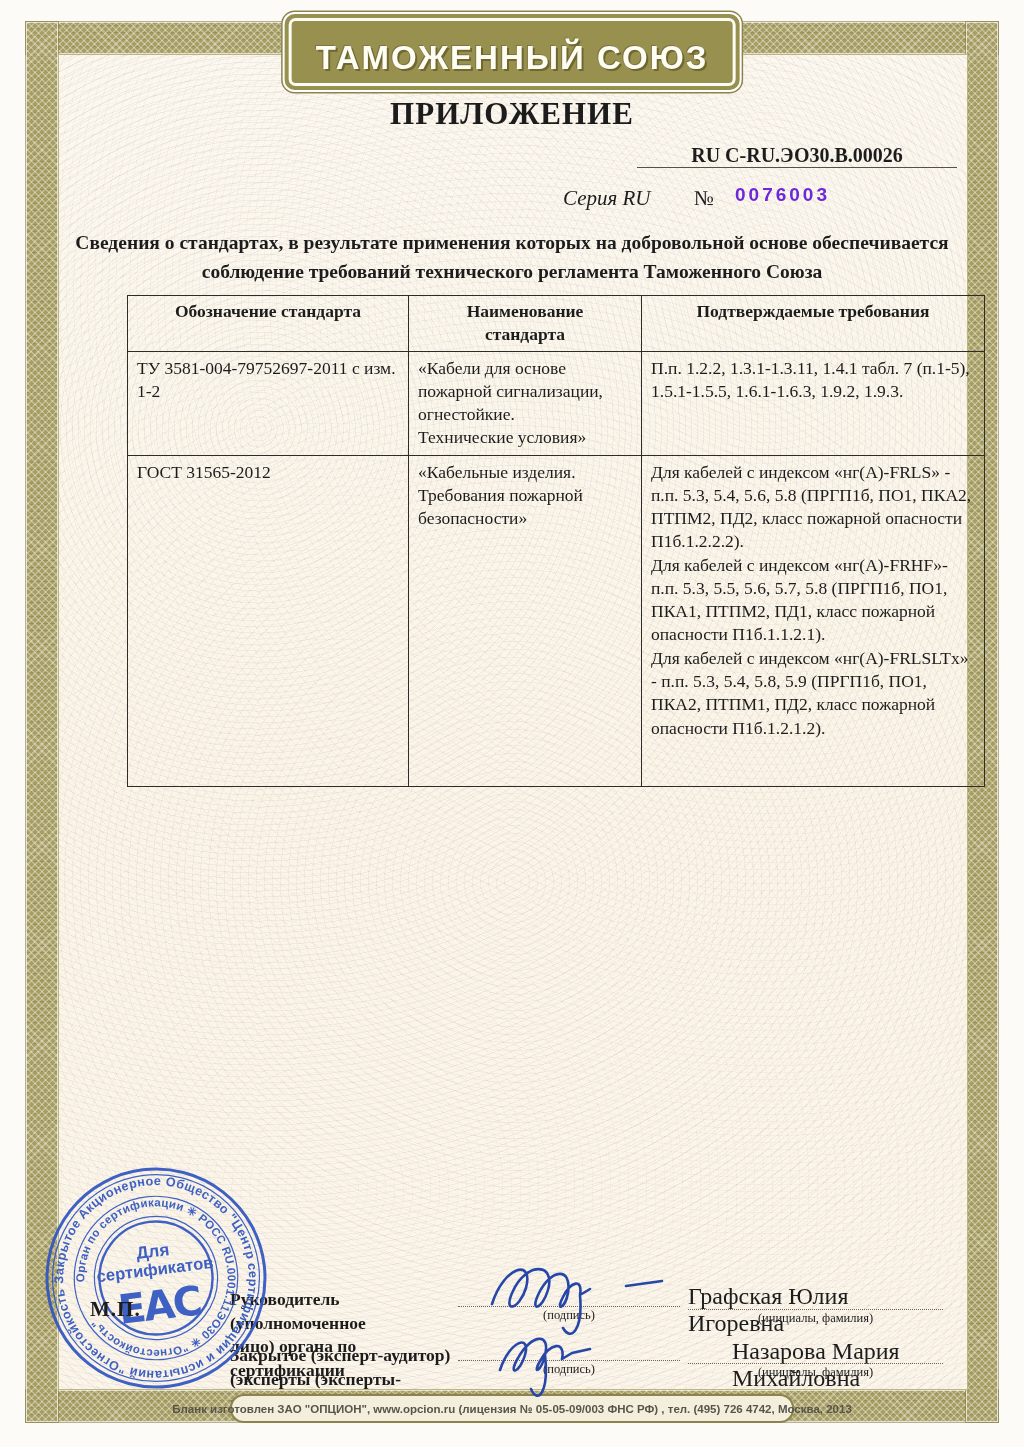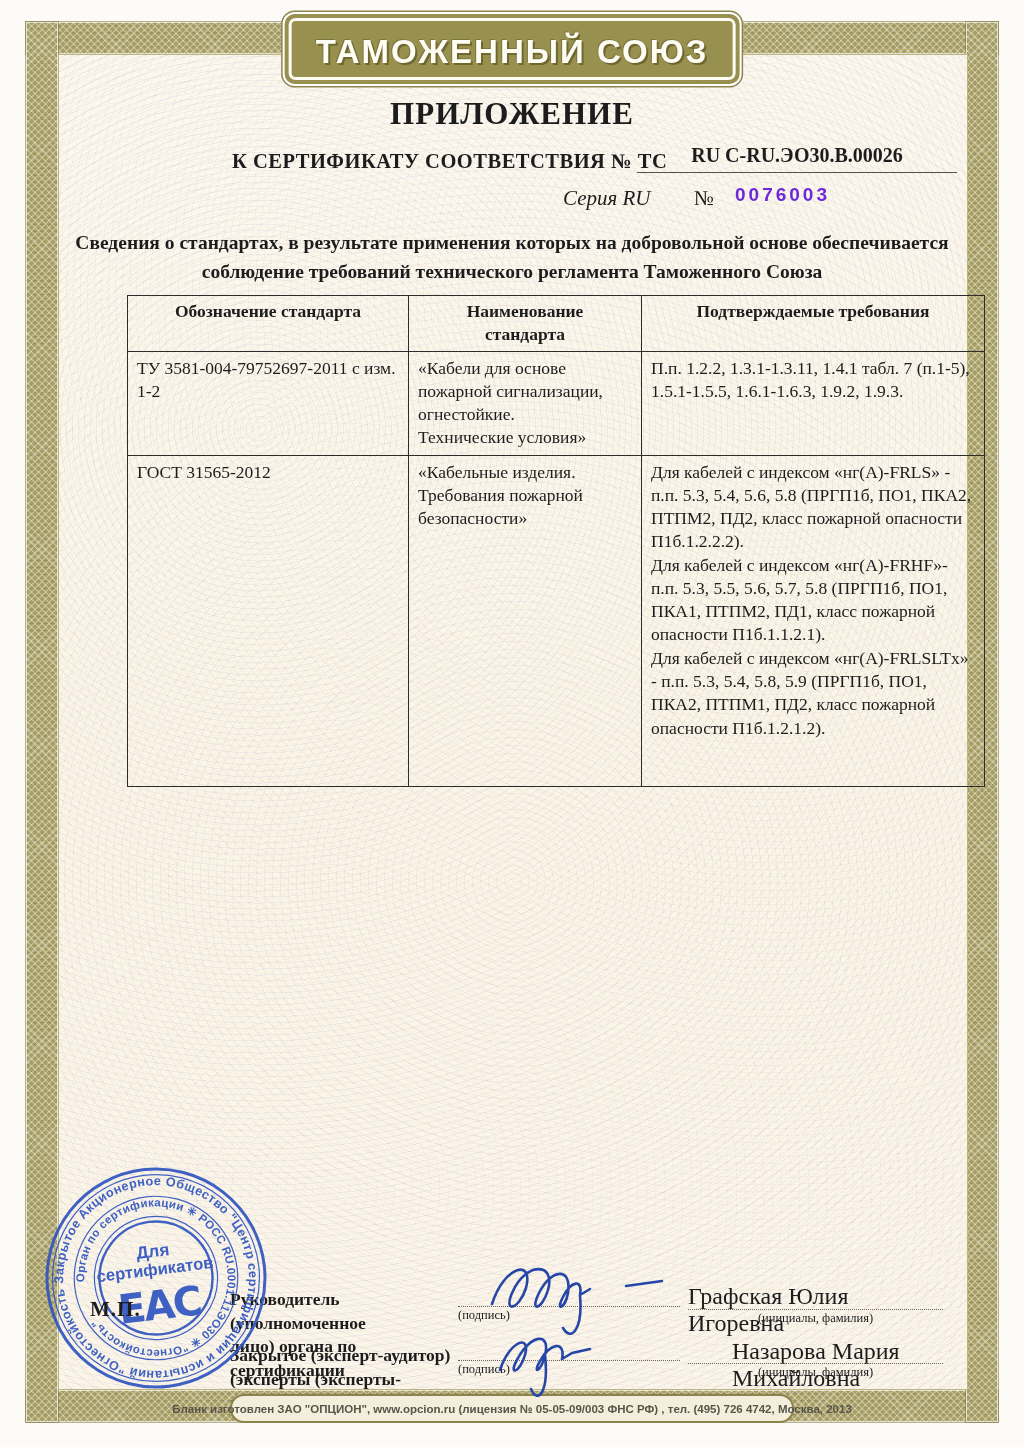--- a/index.html
+++ b/index.html
@@ -25,29 +25,29 @@
       repeating-radial-gradient(circle at 22% 28%, rgba(122,112,190,.085) 0 1px, rgba(0,0,0,0) 1px 6px),
       repeating-radial-gradient(circle at 78% 18%, rgba(205,130,120,.07) 0 1px, rgba(0,0,0,0) 1px 7px),
       repeating-radial-gradient(circle at 50% 62%, rgba(122,112,190,.075) 0 1px, rgba(0,0,0,0) 1px 8px),
       repeating-radial-gradient(circle at 30% 85%, rgba(190,170,110,.07) 0 1px, rgba(0,0,0,0) 1px 9px),
       linear-gradient(180deg,#fcf8ee 0%,#faf5e6 55%,#fbf6e9 100%);
     border:1px solid #bdb57e;}
 
   
   .banner{position:absolute;top:14px;left:50%;transform:translateX(-50%);
     background:#98904f;border-radius:10px;padding:4px;box-shadow:0 0 0 2px #fff,0 0 0 3.5px #8d844d;z-index:5;}
-  .banner-in{border:3px solid #fdfdf6;border-radius:7px;padding:12px 24px 6px 24px;}
+  .banner-in{border:3px solid #fdfdf6;border-radius:7px;padding:18px 24px 6px 24px;}
   .banner-text{font-family:"Liberation Sans", sans-serif;font-weight:bold;font-size:33px;letter-spacing:2px;
     color:#fdfdf4;text-shadow:2px 2px 0 #6f672f, -1px -1px 0 #7d7540;white-space:nowrap;}
 
   
   .title{position:absolute;top:96px;left:0;width:100%;text-align:center;font-size:31px;font-weight:bold;letter-spacing:1px;}
   .subtitle{position:absolute;top:150px;left:232px;font-size:20.5px;font-weight:bold;letter-spacing:.5px;}
   .certnum{position:absolute;top:144px;left:637px;width:320px;text-align:center;font-size:20px;font-weight:bold;
-    border-bottom:1.5px solid #55514a;padding-bottom:5px;}
+    border-bottom:1.5px solid #55514a;}
   .series{position:absolute;top:186px;left:563px;font-size:21px;font-style:italic;}
   .numsign{position:absolute;top:186px;left:694px;font-size:21px;}
   .serial{position:absolute;top:184px;left:735px;font-family:Liberation Sans, sans-serif;font-weight:bold;
     font-size:19px;letter-spacing:3px;color:#6d28d9;}
   .intro{position:absolute;top:228px;left:72px;width:880px;text-align:center;font-size:19.5px;font-weight:bold;line-height:1.5;}
 
   
   .tbl{position:absolute;left:127px;top:295px;width:818px;border-collapse:collapse;table-layout:fixed;}
   .tbl th,.tbl td{border:1px solid #2e2c28;vertical-align:top;padding:5px 9px;font-size:17.5px;line-height:1.33;}
   .tbl th{font-weight:bold;text-align:center;white-space:pre-line;padding:4px 6px;}
@@ -59,21 +59,21 @@
   .stamp{position:absolute;left:44px;top:1166px;width:224px;height:224px;z-index:6;
     transform:rotate(-7deg);opacity:.92;}
   .stamp text{fill:#2f55c0;}
   .mp{position:absolute;left:90px;top:1297px;font-size:21px;font-weight:bold;z-index:7;letter-spacing:1px;}
 
   
   .role{position:absolute;left:230px;width:232px;font-size:17.5px;font-weight:bold;line-height:1.35;white-space:pre-line;}
   .role.r1{top:1288px;} .role.r2{top:1344px;}
   .sigline{position:absolute;left:458px;width:222px;border-bottom:1.5px dotted #6b675d;height:0;}
   .sigline.s1{top:1306px;} .sigline.s2{top:1360px;}
-  .sigcap{position:absolute;left:458px;width:222px;text-align:left;font-size:12.5px;color:#222;}
+  .sigcap{position:absolute;left:458px;width:222px;text-align:center;font-size:12.5px;color:#222;}
   .sigcap.s1{top:1308px;} .sigcap.s2{top:1362px;}
   .fio{position:absolute;left:688px;width:255px;font-size:24px;}
   .fio.f1{top:1283px;} .fio.f2{top:1338px;margin-left:44px;}
   .fioline{position:absolute;left:688px;width:255px;border-bottom:1.5px dotted #6b675d;height:0;}
   .fioline.f1{top:1309px;} .fioline.f2{top:1363px;}
   .fiocap{position:absolute;left:688px;width:255px;text-align:center;font-size:12.5px;color:#222;}
   .fiocap.f1{top:1311px;} .fiocap.f2{top:1365px;}
   .ink{position:absolute;left:430px;top:1242px;z-index:7;}
 
   
@@ -93,21 +93,20 @@
   <div class="band right"></div>
   <div class="inner"></div>
 
   <div class="banner">
     <div class="banner-in">
       <div class="banner-text">ТАМОЖЕННЫЙ СОЮЗ</div>
     </div>
   </div>
 
   <div class="title">ПРИЛОЖЕНИЕ</div>
-  <div class="subtitle">К СЕРТИФИКАТУ СООТВЕТСТВИЯ  № ТС</div>
   <div class="certnum">RU C-RU.ЭО30.В.00026</div>
   <div class="series">Серия RU</div>
   <div class="numsign">№</div>
   <div class="serial">0076003</div>
   <div class="intro">Сведения о стандартах, в результате применения которых на добровольной основе обеспечивается соблюдение требований технического регламента Таможенного Союза</div>
 
   <table class="tbl">
     <tbody>
         <tr>
       <th class="c1">Обозначение стандарта</th>

